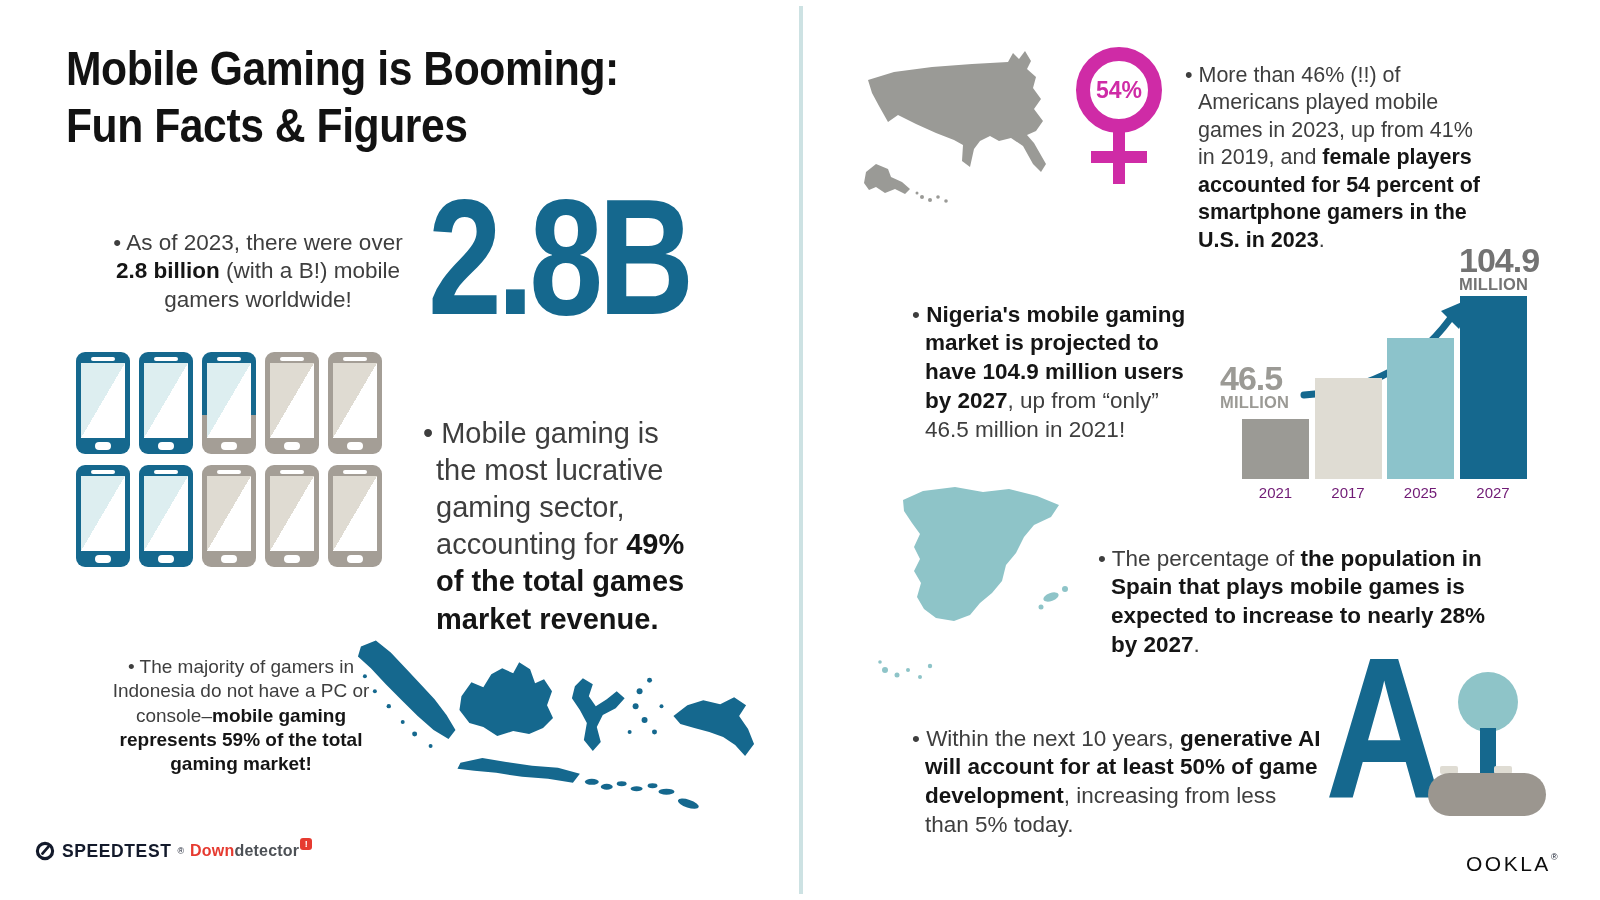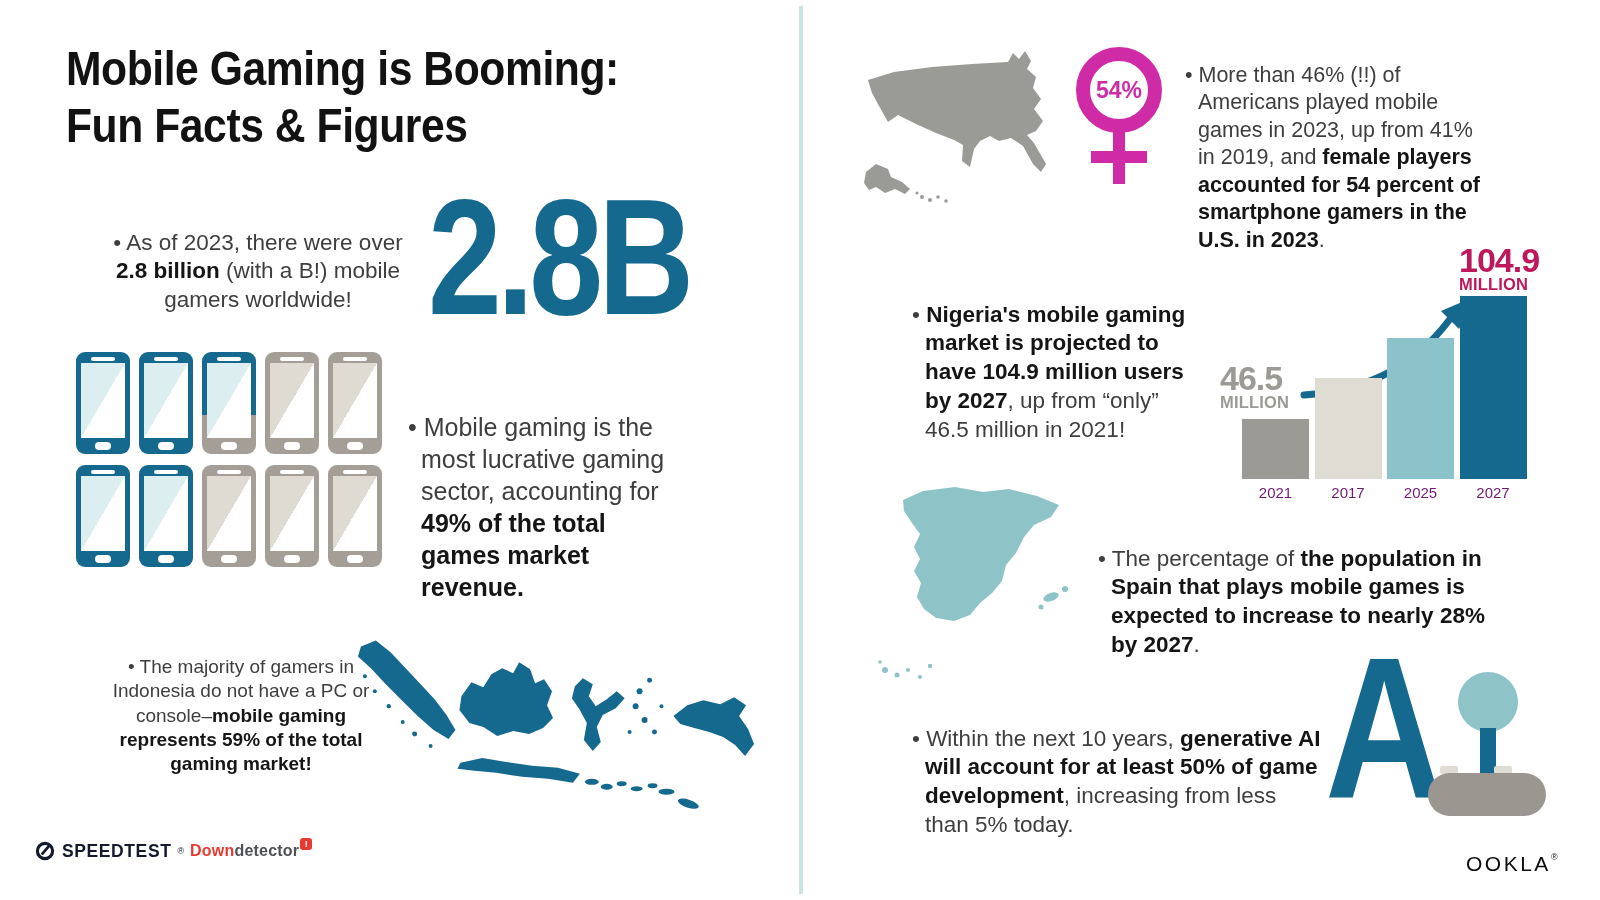--- a/index.html
+++ b/index.html
@@ -14,35 +14,35 @@
   #title{left:66px;top:40px;font-size:49px;line-height:57px;font-weight:bold;color:#121212;
          letter-spacing:-0.5px;transform:scaleX(0.87);transform-origin:0 0;white-space:nowrap;}
   #big-stat{left:428px;top:186px;font-size:166px;line-height:142px;font-weight:bold;color:#15688e;
             letter-spacing:-6px;transform:scaleX(0.80);transform-origin:0 0;}
   #fact-gamers{left:108px;top:206px;width:300px;font-size:22.5px;}
   #phone-grid{left:76px;top:352px;display:grid;grid-template-columns:repeat(5,54px);gap:11px 9px;}
   .phone{position:relative;width:54px;height:102px;border-radius:9px;padding:11px 5px 16px;box-sizing:border-box;}
   .spk{position:absolute;top:5px;left:50%;transform:translateX(-50%);width:24px;height:4px;border-radius:2px;background:#fff;}
   .scr{width:100%;height:100%;}
   .home{position:absolute;bottom:4px;left:50%;transform:translateX(-50%);width:16px;height:8px;border-radius:4px;background:#fff;}
-  #fact-revenue{left:408px;top:386px;width:265px;font-size:25px;}
+  #fact-revenue{left:423px;top:386px;width:265px;font-size:29px;}
   #fact-indonesia{left:112px;top:636px;width:258px;font-size:19px;}
   #divider{left:799px;top:6px;width:4px;height:888px;background:#cde2e3;}
   #fact-us{left:1185px;top:40px;width:288px;font-size:21.5px;}
   #fact-nigeria{left:912px;top:278px;width:268px;font-size:22.5px;}
   #fact-spain{left:1098px;top:522px;width:382px;font-size:22.5px;}
   #fact-ai{left:912px;top:702px;width:400px;font-size:22.5px;}
   
   #bar-chart{left:1218px;top:245px;width:315px;height:256px;}
   .bar{position:absolute;bottom:22px;width:67px;}
   .xlab{position:absolute;bottom:0;width:67px;text-align:center;font-size:15px;color:#701a75;}
   .num{font-weight:bold;font-size:34px;line-height:30px;letter-spacing:-1px;}
   .unit{font-weight:bold;font-size:16.5px;letter-spacing:0.2px;}
   #chart-start-label{position:absolute;left:2px;top:118px;color:#9b9a95;}
-  #chart-end-label{position:absolute;left:241px;top:0px;color:#be185d;}
+  #chart-end-label{position:absolute;left:241px;top:0px;color:#737373;}
   #growth-arrow{position:absolute;left:80px;top:48px;}
   
   #ai-icon{left:1325px;top:650px;width:230px;height:170px;}
   #ai-letter{position:absolute;left:0;top:0;font-size:200px;line-height:155px;font-weight:bold;color:#15688e;
              transform:scaleX(0.82);transform-origin:0 0;}
   #joy-ball{position:absolute;left:133px;top:22px;width:60px;height:60px;border-radius:50%;background:#8ec4c8;}
   #joy-stem{position:absolute;left:155px;top:78px;width:16px;height:57px;background:#15688e;}
   #joy-btn1,#joy-btn2{position:absolute;top:116px;width:18px;height:8px;background:#dfdcd3;border-radius:2px;}
   #joy-btn1{left:115px;} #joy-btn2{left:169px;}
   #joy-base{position:absolute;left:103px;top:123px;width:118px;height:43px;border-radius:22px;background:#9b968f;}

